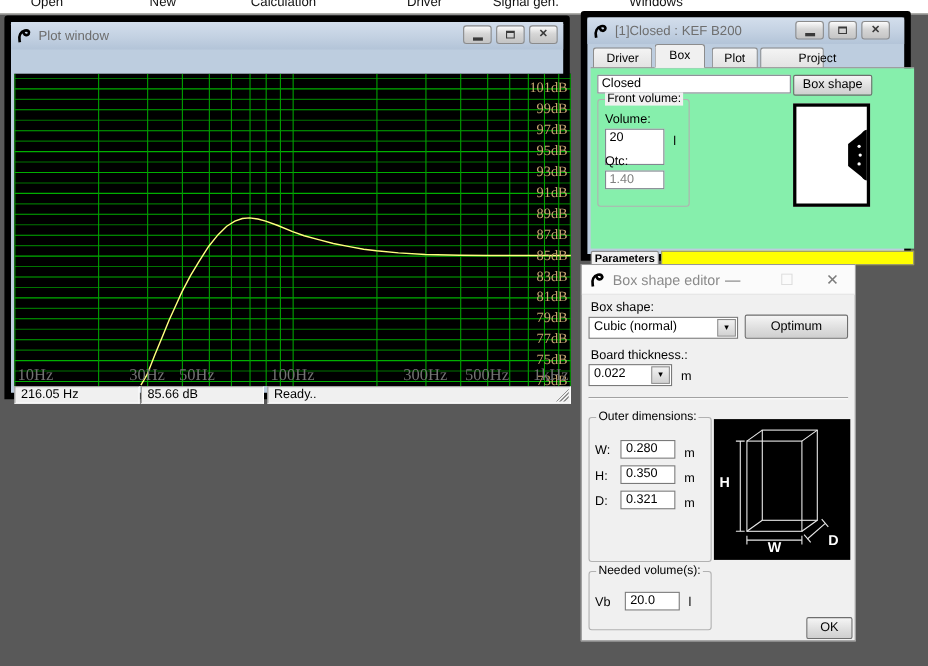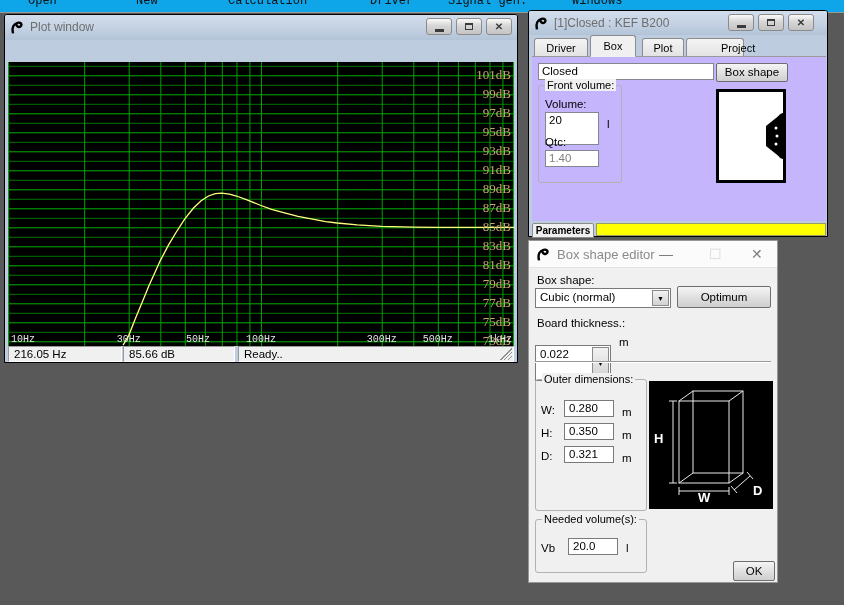--- a/index.html
+++ b/index.html
@@ -1,24 +1,24 @@
 <!DOCTYPE html>
 <html><head>
 <meta charset="utf-8">
 <style>
   * { margin:0; padding:0; box-sizing:border-box; }
   html,body { width:844px; height:605px; overflow:hidden; }
   body { background:#595959; font-family:"Liberation Sans", sans-serif; font-size:11px; color:#000; position:relative; }
 
   
-  .menubar { position:absolute; left:0; top:0; width:844px; height:13px; background:#0ea5e9; border-bottom:1px solid #9a9a94; overflow:hidden;font-family:Liberation Mono, monospace; }
+  .menubar { position:absolute; left:0; top:0; width:844px; height:13px; background:#ffffff; border-bottom:1px solid #9a9a94; overflow:hidden; }
   .menubar span { position:absolute; top:-6px; font-size:12px; color:#111; }
 
   
-  .win { position:absolute; background:#BDCDDF; border:1px solid #000000; border-radius:3px 3px 0 0; }
+  .win { position:absolute; background:#BDCDDF; border:6px solid #000000; border-radius:3px 3px 0 0; }
   .titlebar { position:absolute; left:0; top:0; right:0; height:25px; background:linear-gradient(180deg,#D3DEEC 0%,#C3D1E2 55%,#B3C4D8 100%); border-radius:2px 2px 0 0; }
   .titlebar .ticon { position:absolute; left:5px; top:5px; width:15px; height:15px; }
   .titlebar .ttext { position:absolute; left:25px; top:5px; font-size:12px; color:#6E6E6E; }
   .winbtns { position:absolute; top:3px; display:flex; gap:4px; }
   .wbtn { width:26px; height:17px; background:linear-gradient(180deg,#FBFBFB,#D6D6D6 45%,#C4C4C4); border:1px solid #8B8B8B; border-radius:3px; display:flex; align-items:center; justify-content:center; }
   .g-min { width:9px; height:3px; background:#3a3a3a; margin-top:7px; }
   .g-max { width:8px; height:7px; border:1px solid #3a3a3a; border-top-width:2px; }
   .g-close { font-size:10px; font-weight:bold; color:#3a3a3a; line-height:10px; }
 
   
@@ -26,29 +26,29 @@
   .tab { position:absolute; top:3px; height:19px; background:linear-gradient(180deg,#F4F4F4,#E2E2E2); border:1px solid #8C8C8C; border-bottom:none; border-radius:3px 3px 0 0; font-size:11px; text-align:center; line-height:18px; color:#000; }
   .tab.active { top:0; height:22px; background:#F0F0F0; line-height:20px; z-index:3; }
   .tabline { position:absolute; left:0; right:0; bottom:0; height:1px; background:#9A9A9A; z-index:1; }
   .tab.active { border-bottom:1px solid #F0F0F0; }
 
   
   #plot-window { left:4px; top:14px; width:514px; height:349px; }
   #plot-area { position:absolute; left:3px; top:47px; width:506px; height:284px; background:#000; }
   #plot-area svg { position:absolute; left:0; top:0; }
   .plot-ylabel { position:absolute; right:3px; font-family:"Liberation Serif", serif; font-size:13px; color:#C9A873; z-index:4; }
-  .plot-xlabel { position:absolute; bottom:1px; font-family:Liberation Mono, monospace; font-size:10px; color:#e5e5e5; z-index:4; }
+  .plot-xlabel { position:absolute; bottom:1px; font-family:Liberation Serif, serif; font-size:15px; color:#737373; z-index:4; }
   .statusbar { position:absolute; left:3px; top:331px; width:506px; height:16px; display:flex; }
   .spanel { height:16px; background:#F0F0F0; border:1px solid; border-color:#9a9a9a #ffffff #ffffff #9a9a9a; padding:1px 0 0 5px; font-size:11.5px; }
   .grip { position:absolute; right:1px; bottom:1px; width:12px; height:12px;
     background:linear-gradient(135deg, transparent 50%, #909090 50%, #909090 55%, transparent 55%, transparent 65%, #909090 65%, #909090 70%, transparent 70%, transparent 80%, #909090 80%, #909090 85%, transparent 85%); }
 
   
   #kef-window { left:528px; top:10px; width:300px; height:227px; }
-  #kef-content { position:absolute; left:3px; top:46px; width:294px; height:164px; background:#c4b5fd; }
+  #kef-content { position:absolute; left:3px; top:46px; width:294px; height:164px; background:#86efac; }
   .textfield { position:absolute; background:#fff; border:1px solid #828790; padding:1px 3px 0 3px; font-size:11.5px; }
   .btn { position:absolute; background:linear-gradient(180deg,#F5F5F5,#DDDDDD 60%,#CFCFCF); border:1px solid #6E6E6E; border-radius:2px; font-size:11.5px; text-align:center; }
   .groupbox { position:absolute; border:1px solid #B1B1B1; border-radius:3px; }
   .legend { position:absolute; top:-7px; left:6px; background:#F0F0F0; padding:0 2px; font-size:11px; color:#000; }
   .bluelbl { color:#0000C8; }
   #kef-diagram { position:absolute; left:184px; top:32px; width:70px; height:94px; background:#fff; border:3px solid #000; }
   .paramtab { position:absolute; left:3px; top:212px; width:62px; height:15px; background:#F0F0F0; border:1px solid #8C8C8C; border-radius:2px 2px 0 0; font-size:10px; font-weight:bold; text-align:center; line-height:14px; }
   .yellowbar { position:absolute; left:67px; top:212px; width:230px; height:13px; background:#FFFF00; border:1px solid #9a9a6a; }
 
   
@@ -162,21 +162,21 @@
         <span class="plot-ylabel" style="top: 176.3px;">83dB</span>
         <span class="plot-ylabel" style="top: 195.3px;">81dB</span>
         <span class="plot-ylabel" style="top: 214.3px;">79dB</span>
         <span class="plot-ylabel" style="top: 233.3px;">77dB</span>
         <span class="plot-ylabel" style="top: 252.3px;">75dB</span>
         <span class="plot-ylabel" style="top: 271.3px;">73dB</span>
       </div>
     <div id="xlabels">
         <span class="plot-xlabel" style="left: 3px;">10Hz</span>
         <span class="plot-xlabel" style="left: 120.712px; transform: translateX(-50%);">30Hz</span>
-        <span class="plot-xlabel" style="left: 190px; transform: translateX(-50%);">50Hz</span>
+        <span class="plot-xlabel" style="left: 166px; transform: translateX(-50%);">50Hz</span>
         <span class="plot-xlabel" style="left: 253px; transform: translateX(-50%);">100Hz</span>
         <span class="plot-xlabel" style="left: 373.712px; transform: translateX(-50%);">300Hz</span>
         <span class="plot-xlabel" style="left: 429.839px; transform: translateX(-50%);">500Hz</span>
         <span class="plot-xlabel" style="right: 2px;">1kHz</span>
       </div>
   </div>
   <div class="statusbar">
     <div class="spanel" style="width:114px">216.05 Hz</div>
     <div class="spanel" style="width:112px; margin-left:1px">85.66 dB</div>
     <div class="spanel" style="flex:1; margin-left:3px; position:relative">
@@ -250,21 +250,21 @@
   </div>
 
   <span class="lbl" style="left:8px; top:33px;">Box shape:</span>
   <div class="combo" style="left:6px; top:47px; width:136px; height:20px;">
     <span class="cv">Cubic (normal)</span>
     <div class="arrow">▼</div>
   </div>
   <div class="btn" style="left:148px; top:45px; width:94px; height:22px; line-height:20px;">Optimum</div>
 
   <span class="lbl" style="left:8px; top:76px;">Board thickness.:</span>
-  <div class="combo" style="left:6px; top:104px; width:76px; height:36px;">
+  <div class="combo" style="left:6px; top:90px; width:76px; height:20px;">
     <span class="cv">0.022</span>
     <div class="arrow">▼</div>
   </div>
   <span class="lbl" style="left:90px; top:95px;">m</span>
 
   <div class="sep" style="top:120px;"></div>
 
   <div class="groupbox" style="left:6px; top:138px; width:112px; height:132px;">
     <span class="legend">Outer dimensions:</span>
     <span class="lbl" style="left:5px; top:24px;">W:</span>

